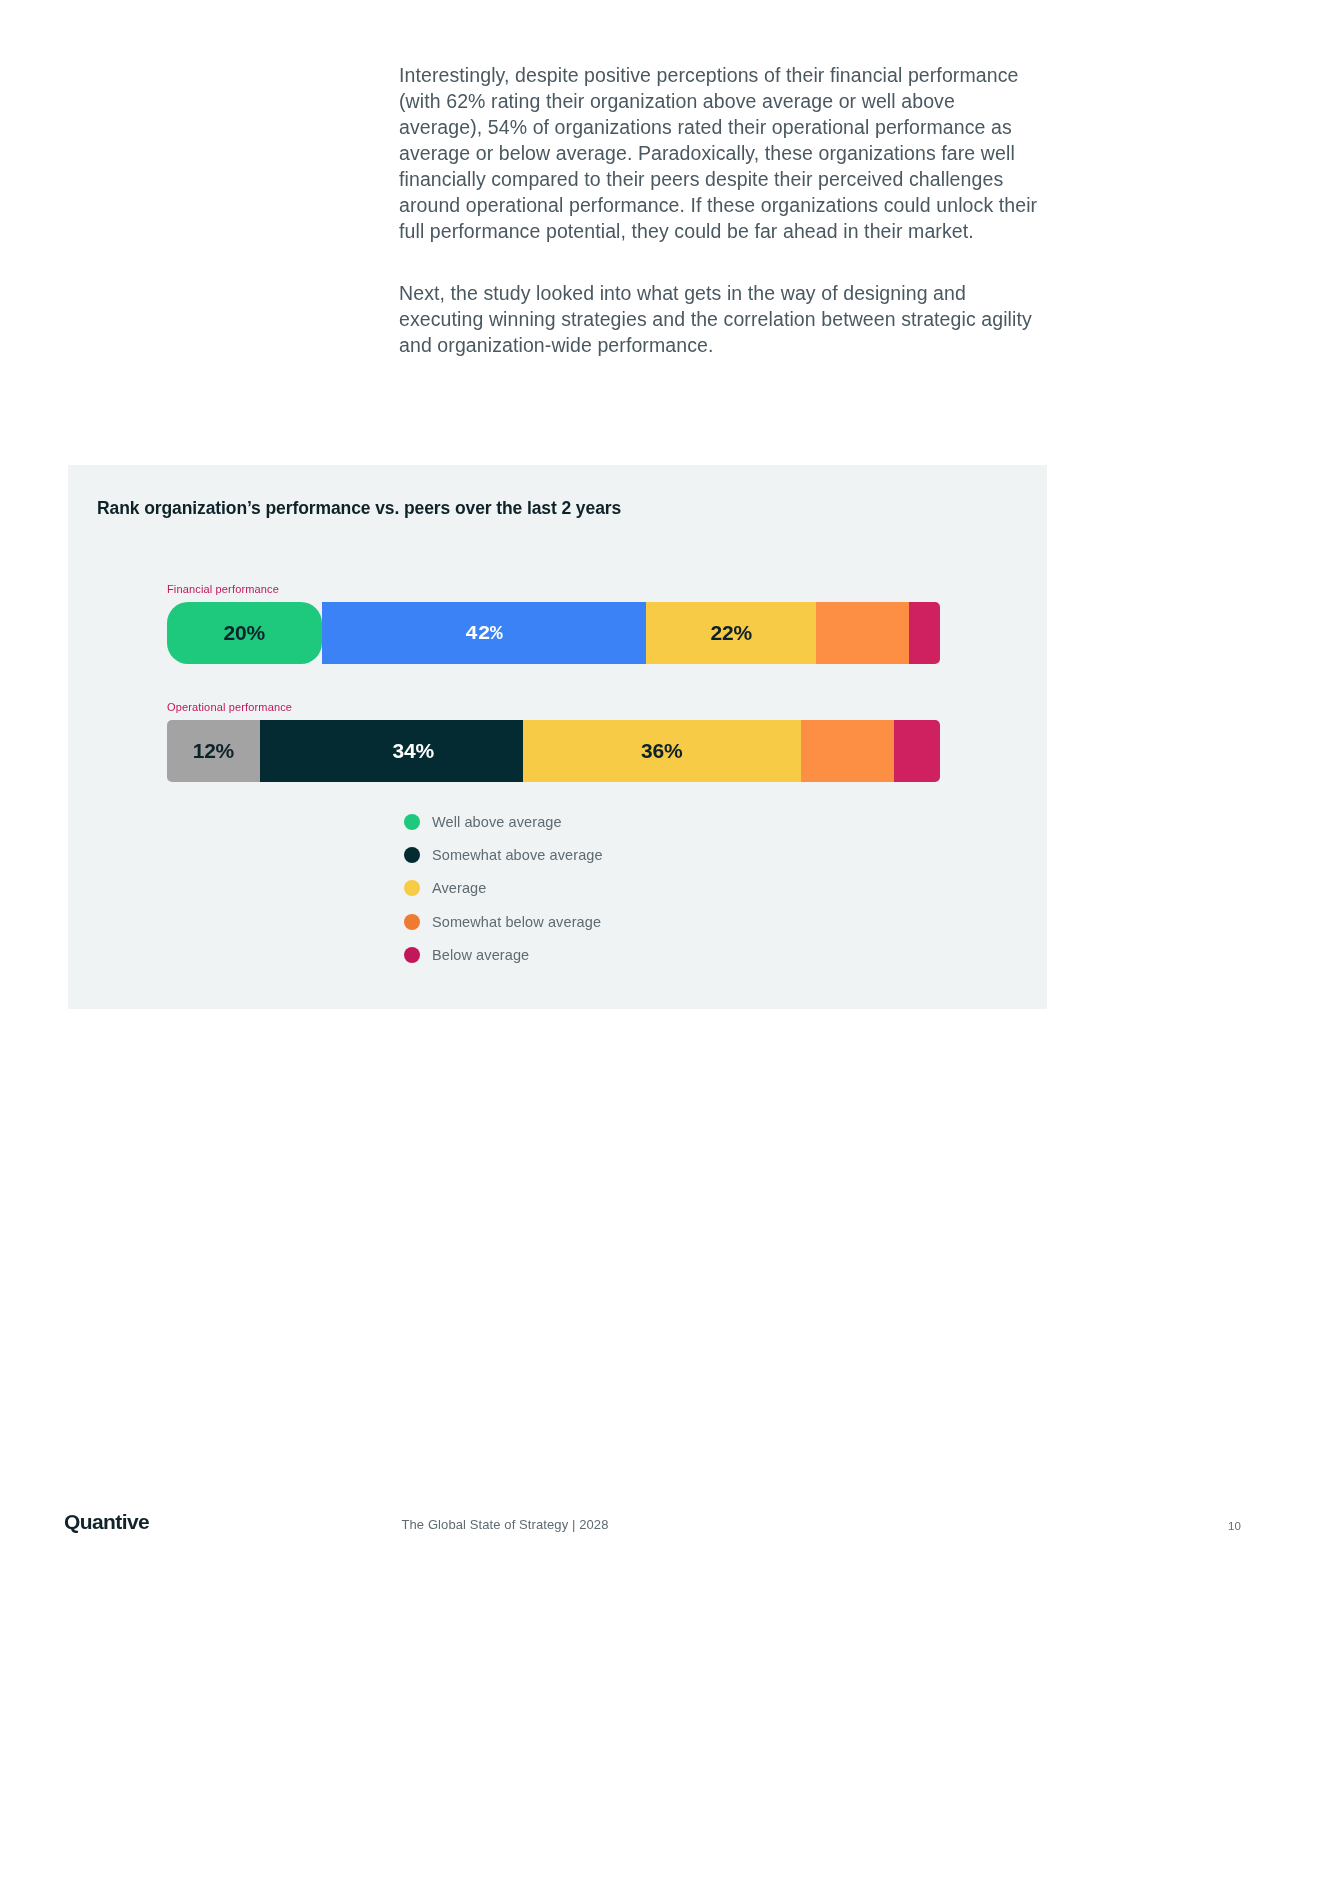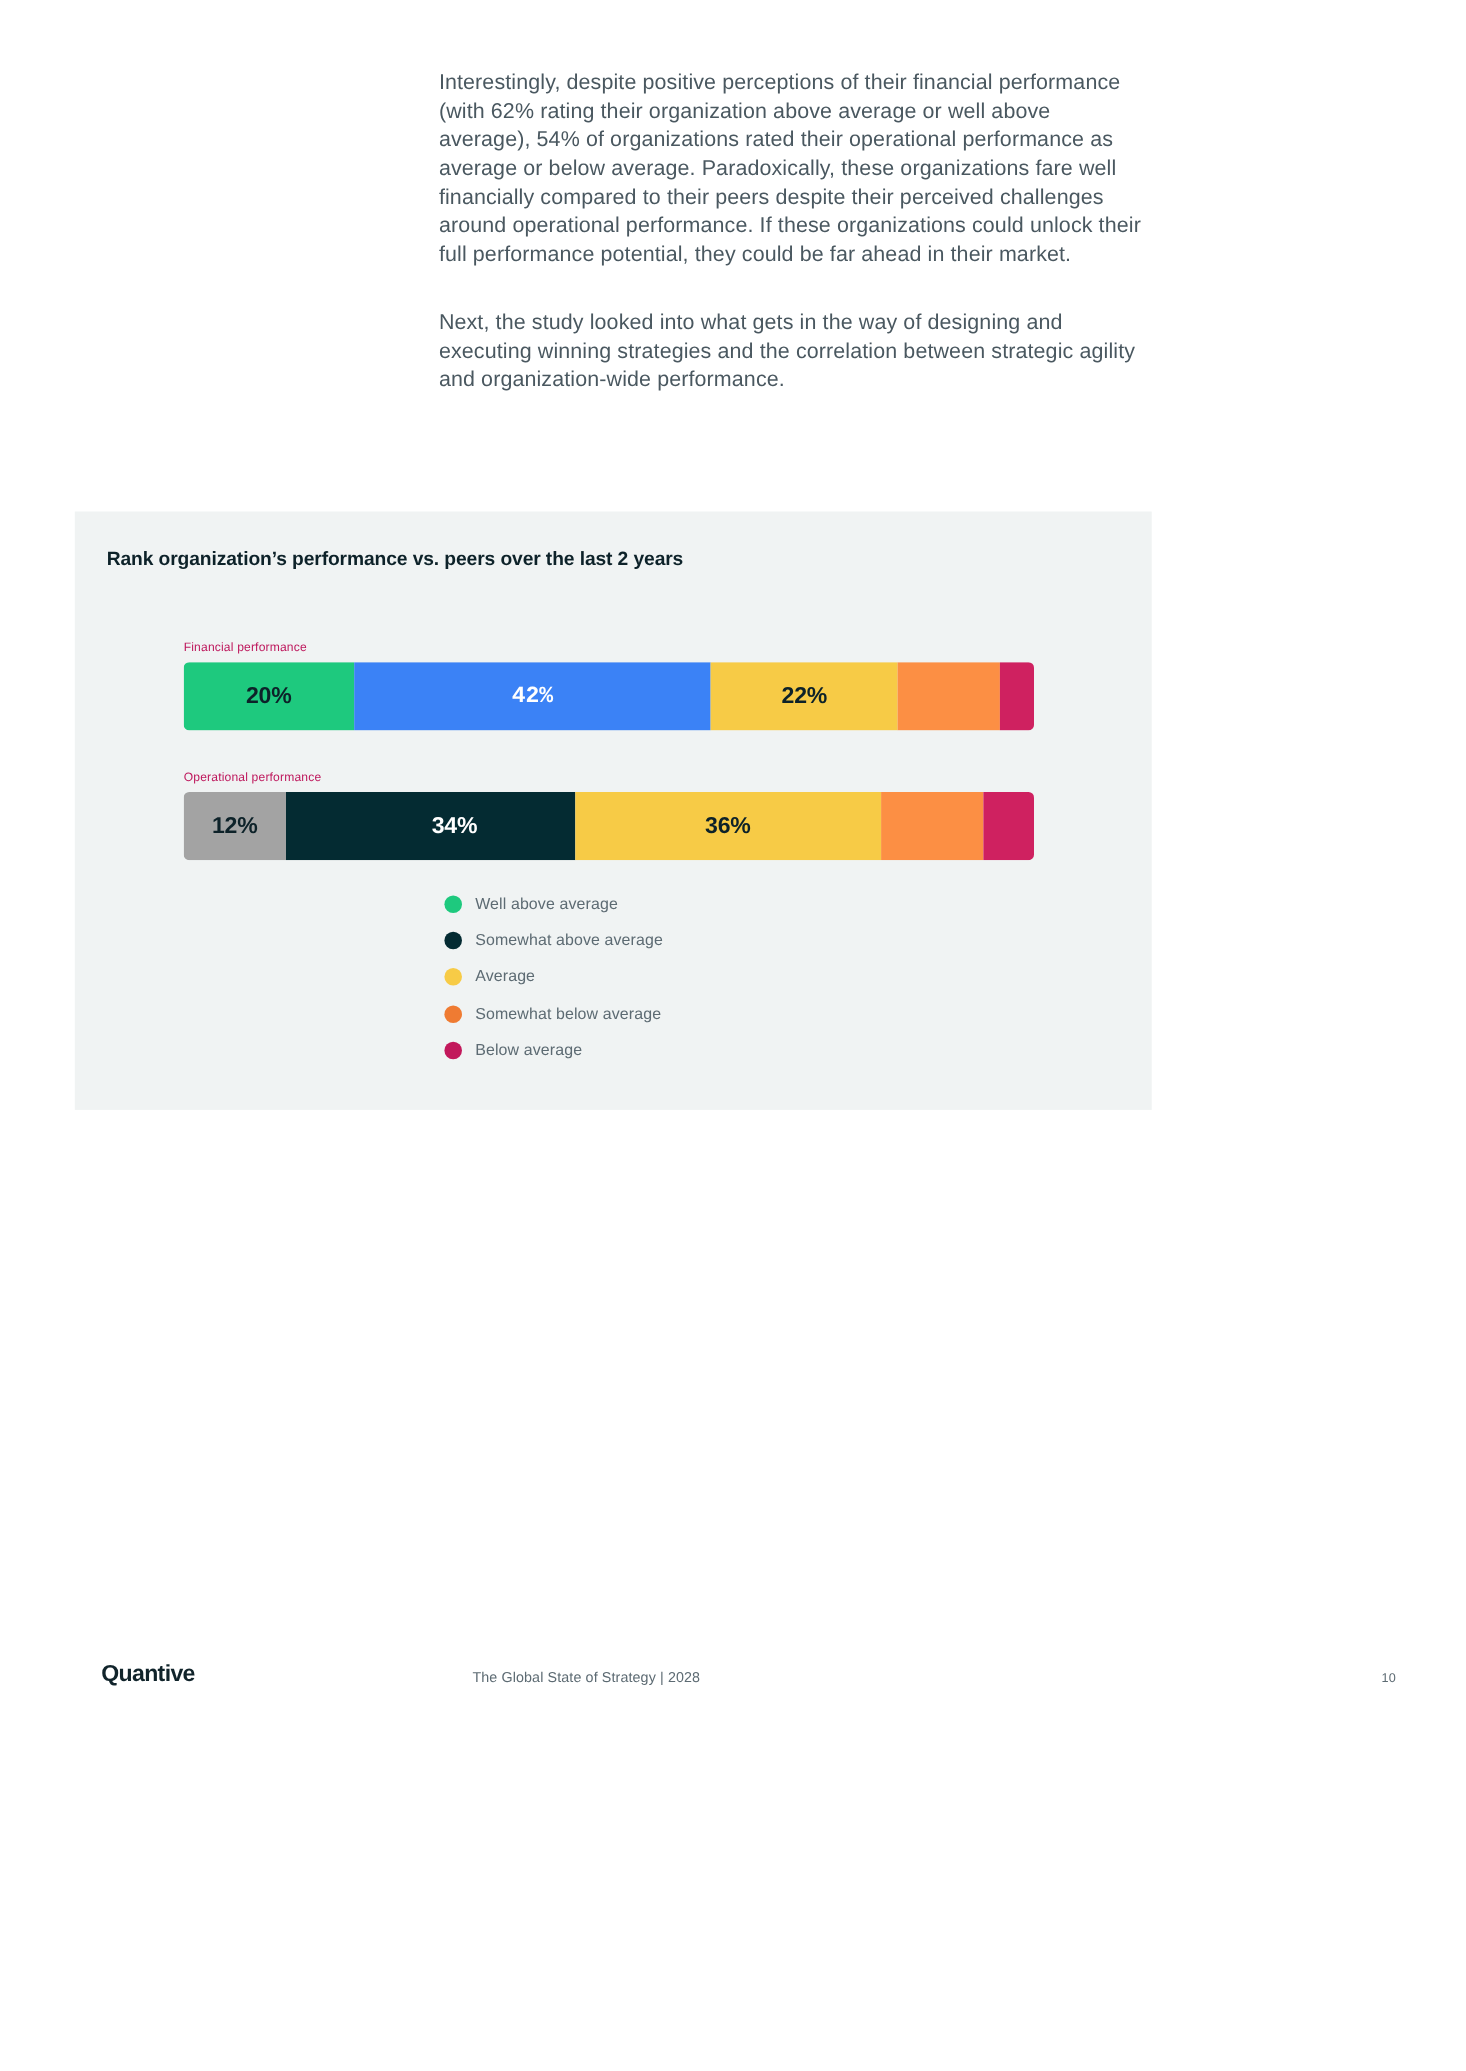--- a/index.html
+++ b/index.html
@@ -105,21 +105,20 @@
     white-space: nowrap;
   }
 
   
   .footer {
     position: absolute;
     left: 0;
     top: 1500px;
     width: 1186px;
     height: 60px;
-    margin-left: 28px;
   }
   .brand {
     position: absolute;
     left: 64px;
     top: 10px;
     font-size: 21px;
     font-weight: bold;
     color: #11242b;
     letter-spacing: -0.6px;
   }
@@ -149,21 +148,21 @@
   <p>Next, the study looked into what gets in the way of designing and executing winning strategies and the correlation between strategic agility and organization-wide performance.</p>
 </div>
 
 <div class="chart-panel">
 
   <div class="chart-title">Rank organization’s performance vs. peers over the last 2 years</div>
 
   <div class="bar-group g1">
     <div class="bar-label">Financial performance</div>
     <div class="stacked-bar" id="bar-0">
-        <div class="seg" style="flex: 0 0 20%; background: rgb(30, 201, 126); color: rgb(13, 34, 41);">20%</div>
+        <div class="seg" style="flex: 0 0 20%; background: rgb(30, 201, 126); color: rgb(13, 34, 41); border-radius: 21px;">20%</div>
         <div class="seg" style="flex: 0 0 42%; background: #3b82f6; color: rgb(255, 255, 255); font-family: Liberation Mono, monospace;">42%</div>
         <div class="seg" style="flex: 0 0 22%; background: rgb(247, 203, 70); color: rgb(13, 34, 41);">22%</div>
         <div class="seg" style="flex: 0 0 12%; background: rgb(252, 143, 68); color: rgb(13, 34, 41);"></div>
         <div class="seg" style="flex: 0 0 4%; background: rgb(207, 33, 96); color: rgb(255, 255, 255);"></div>
       </div>
   </div>
 
   <div class="bar-group g2">
     <div class="bar-label">Operational performance</div>
     <div class="stacked-bar" id="bar-1">

